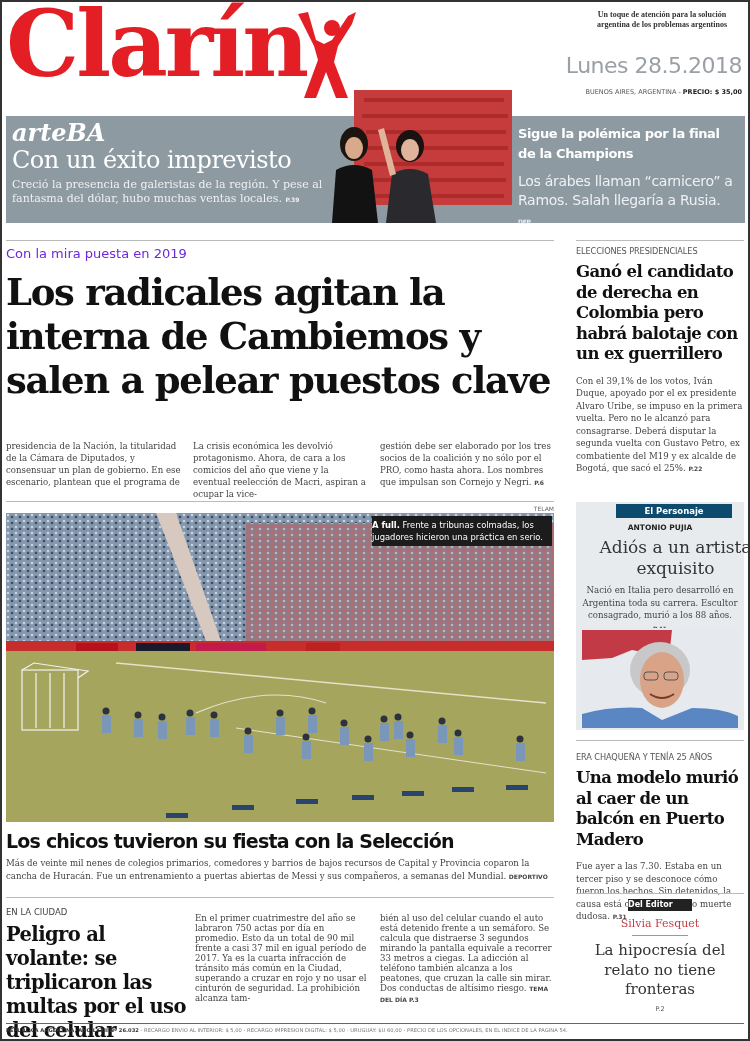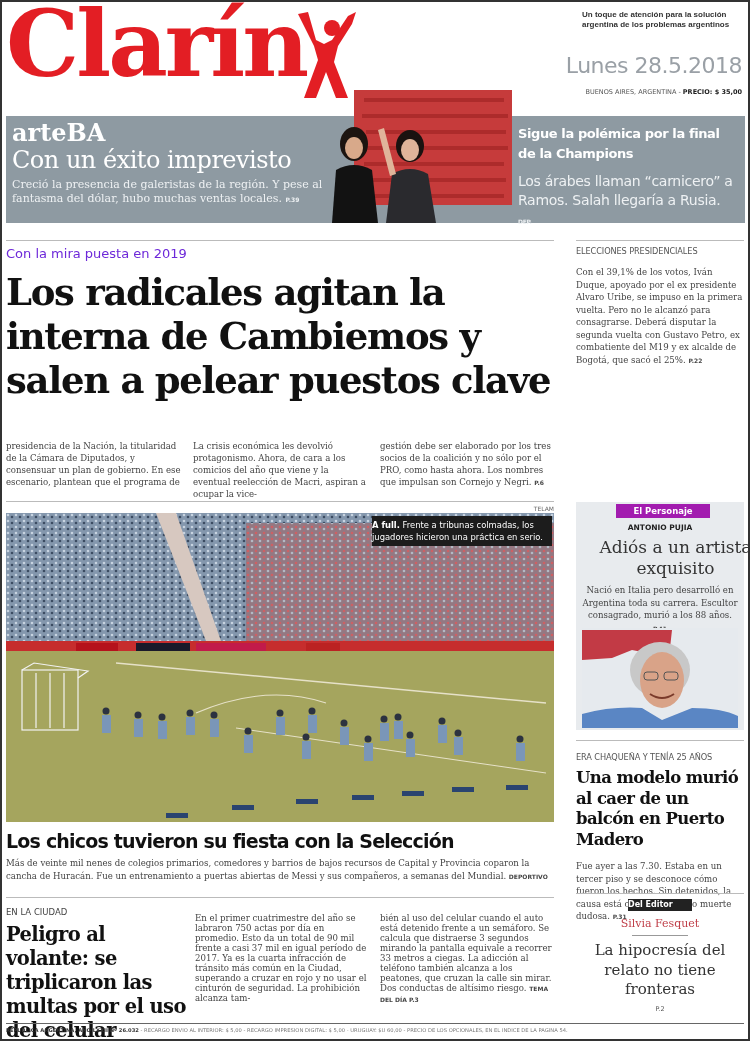--- a/index.html
+++ b/index.html
@@ -4,29 +4,29 @@
 <style>
   * { box-sizing: border-box; margin: 0; padding: 0; }
   html, body { width: 750px; height: 1041px; background: #fff; overflow: hidden; }
   body { position: relative; font-family: "DejaVu Serif", serif; color: #222; }
   .frame { position: absolute; left: 0; top: 0; width: 750px; height: 1041px; border: 2px solid #333; }
 
   
   .logo { position: absolute; left: 6px; top: 4px; width: 350px; height: 100px; }
   .logo-text { position: absolute; left: 0; top: -6px; font-family: "DejaVu Serif", serif; font-weight: bold; font-size: 92px; color: #e31e24; letter-spacing: -3px; line-height: 1; }
   .logo-figure { position: absolute; left: 288px; top: 6px; width: 62px; height: 90px; }
-  .tagline { position: absolute; right: 8px; top: 10px; width: 160px; text-align: left; font-family: Liberation Sans, sans-serif; font-weight: bold; font-size: 8px; line-height: 10px; color: #333; }
+  .tagline { position: absolute; right: 8px; top: 10px; width: 160px; text-align: center; font-family: Liberation Serif, serif; font-weight: bold; font-size: 8px; line-height: 10px; color: #333; }
   .date { position: absolute; right: 8px; top: 53px; font-family: "DejaVu Sans", sans-serif; font-size: 22px; color: #9aa0a6; letter-spacing: -0.5px; }
   .place { position: absolute; right: 8px; top: 88px; font-family: "DejaVu Sans", sans-serif; font-size: 6.5px; color: #555; }
   .place b { color: #222; }
 
   
   .promo { position: absolute; left: 6px; top: 116px; width: 739px; height: 107px; background: #8e9aa2; }
   .promo-left { position: absolute; left: 6px; top: 4px; width: 320px; color: #fff; }
-  .promo-kicker { font-family: "DejaVu Serif", serif; font-weight: bold; font-size: 24px; line-height: 26px; }
+  .promo-kicker { font-family: "DejaVu Serif", serif; font-style: italic; font-weight: bold; font-size: 24px; line-height: 26px; }
   .promo-title { font-family: "DejaVu Serif", serif; font-size: 24px; line-height: 28px; letter-spacing: -0.5px; white-space: nowrap; }
   .promo-body { font-family: "DejaVu Serif", serif; font-size: 11px; line-height: 14px; margin-top: 4px; color: #eef1f3; }
   .ref { font-family: "DejaVu Sans", sans-serif; font-weight: bold; font-size: 6px; }
   .promo-photo { position: absolute; left: 308px; top: -26px; width: 198px; height: 133px; overflow: hidden; }
   .promo-right { position: absolute; left: 512px; top: 8px; width: 220px; color: #fff; }
   .promo-r-title { font-family: "DejaVu Sans", sans-serif; font-weight: bold; font-size: 13px; line-height: 20px; letter-spacing: -0.4px; }
   .promo-r-body { font-family: "DejaVu Sans", sans-serif; font-size: 14px; line-height: 19px; margin-top: 8px; color: #eef1f3; letter-spacing: -0.3px; }
 
   
   .rule { position: absolute; height: 1px; background: #bbb; }
@@ -49,21 +49,21 @@
   .city-headline { position: absolute; left: 6px; top: 923px; width: 180px; font-family: "DejaVu Serif", serif; font-weight: bold; font-size: 19.5px; line-height: 24px; color: #111; letter-spacing: -0.6px; }
   .city-col { position: absolute; top: 913px; width: 172px; font-family: "DejaVu Serif", serif; font-size: 8.6px; line-height: 10px; color: #444; }
 
   
   .rcol { position: absolute; left: 576px; width: 168px; }
   .r-kicker { font-family: "DejaVu Sans", sans-serif; font-size: 8.2px; color: #555; letter-spacing: -0.1px; }
   .r-headline { font-family: "DejaVu Serif", serif; font-weight: bold; font-size: 16.5px; line-height: 20.5px; color: #111; letter-spacing: -0.6px; margin-top: 6px; }
   .r-body { font-family: "DejaVu Serif", serif; font-size: 8.6px; line-height: 12.5px; color: #444; margin-top: 10px; }
 
   .personaje { position: absolute; left: 576px; top: 502px; width: 168px; height: 228px; background: #e8ebee; }
-  .pers-tag { position: absolute; left: 40px; top: 2px; width: 94px; height: 14px; background: #a21caf; color: #fff; font-family: "DejaVu Sans", sans-serif; font-weight: bold; font-size: 8.5px; text-align: center; line-height: 14px; }
+  .pers-tag { position: absolute; left: 40px; top: 2px; width: 116px; height: 14px; background: #0c4a6e; color: #fff; font-family: "DejaVu Sans", sans-serif; font-weight: bold; font-size: 8.5px; text-align: center; line-height: 14px; }
   .pers-name { position: absolute; left: 0; top: 21px; width: 168px; text-align: center; font-family: "DejaVu Sans", sans-serif; font-weight: bold; font-size: 7.5px; color: #222; }
   .pers-title { position: absolute; left: 0; top: 35px; width: 199px; text-align: center; font-family: "DejaVu Serif", serif; font-size: 17px; line-height: 21px; color: #333; }
   .pers-body { position: absolute; left: 6px; top: 82px; width: 156px; text-align: center; font-family: "DejaVu Serif", serif; font-size: 8.6px; line-height: 12.5px; color: #444; }
   .pers-photo { position: absolute; left: 6px; top: 126px; width: 156px; height: 100px; overflow: hidden; background: #e4e8ec; }
 
   .editor { position: absolute; left: 576px; top: 897px; width: 168px; height: 122px; }
   .editor-tag { position: absolute; left: 52px; top: 2px; width: 64px; height: 12px; background: #222; color: #fff; font-family: "DejaVu Sans", sans-serif; font-weight: bold; font-size: 8px; line-height: 12px; text-align: left; }
   .editor-author { position: absolute; left: 0; top: 20px; width: 168px; text-align: center; font-family: "DejaVu Serif", serif; font-size: 11px; color: #c0404a; }
   .editor-line { position: absolute; left: 56px; top: 38px; width: 56px; height: 1px; background: #999; }
   .editor-title { position: absolute; left: 0; top: 44px; width: 168px; text-align: center; font-family: "DejaVu Serif", serif; font-size: 15px; line-height: 19.5px; color: #333; }
@@ -220,20 +220,21 @@
 <div class="rule" style="left:6px; top:897px; width:548px;"></div>
 
 <div class="kicker-city">EN LA CIUDAD</div>
 <div class="city-headline">Peligro al volante: se triplicaron las multas por el uso del celular</div>
 <div class="city-col" style="left:195px;">En el primer cuatrimestre del año se labraron 750 actas por día en promedio. Esto da un total de 90 mil frente a casi 37 mil en igual período de 2017. Ya es la cuarta infracción de tránsito más común en la Ciudad, superando a cruzar en rojo y no usar el cinturón de seguridad. La prohibición alcanza tam-</div>
 <div class="city-col" style="left:380px;"><span>bién al uso del celular cuando el auto está detenido frente a un semáforo. Se calcula que distraerse 3 segundos mirando la pantalla equivale a recorrer 33 metros a ciegas. La adicción al teléfono también alcanza a los peatones, que cruzan la calle sin mirar. Dos conductas de altísimo riesgo. </span><span class="ref">TEMA DEL DÍA P.3</span></div>
 
 <div class="rule" style="left:576px; top:240px; width:168px;"></div>
 <div class="rcol" style="top:246px;">
   <div class="r-kicker">ELECCIONES PRESIDENCIALES</div>
+  <div class="r-headline">Ganó el candidato de derecha en Colombia pero habrá balotaje con un ex guerrillero</div>
   <div class="r-body"><span>Con el 39,1% de los votos, Iván Duque, apoyado por el ex presidente Alvaro Uribe, se impuso en la primera vuelta. Pero no le alcanzó para consagrarse. Deberá disputar la segunda vuelta con Gustavo Petro, ex combatiente del M19 y ex alcalde de Bogotá, que sacó el 25%. </span><span class="ref">P.22</span></div>
 </div>
 
 <div class="personaje">
   <div class="pers-tag">El Personaje</div>
   <div class="pers-name">ANTONIO PUJIA</div>
   <div class="pers-title">Adiós a un artista exquisito</div>
   <div class="pers-body"><span>Nació en Italia pero desarrolló en Argentina toda su carrera. Escultor consagrado, murió a los 88 años. </span><span class="ref">P.41</span></div>
   <svg class="pers-photo" viewBox="0 0 156 100">
     <rect width="156" height="100" fill="#e6eaee"></rect>

